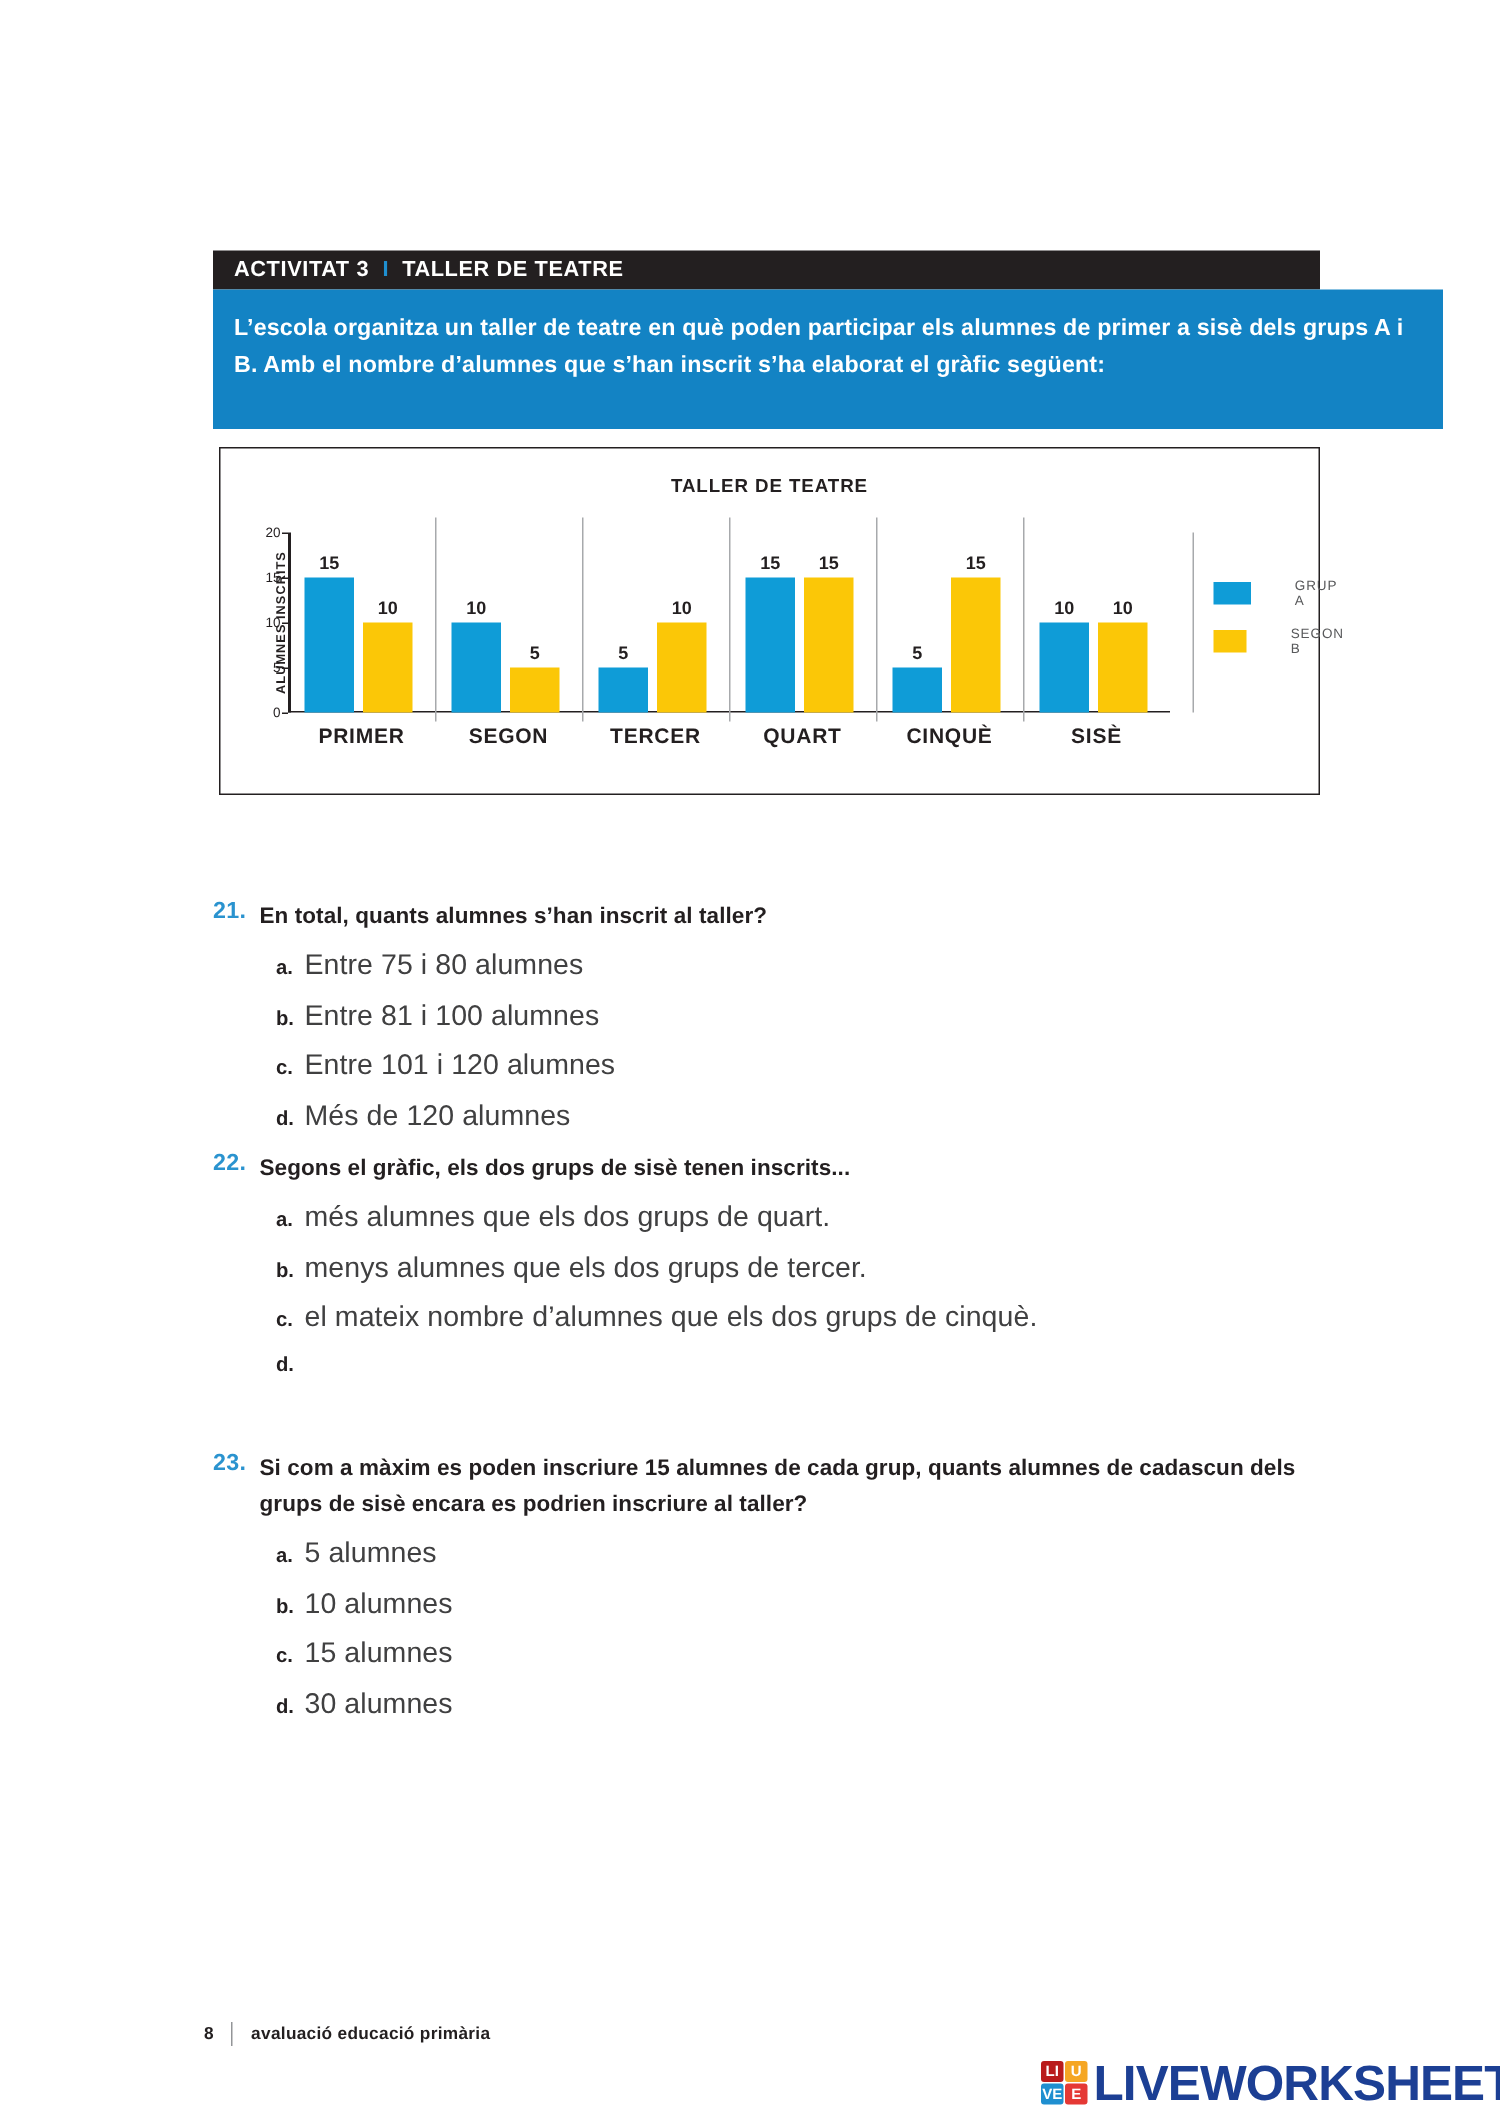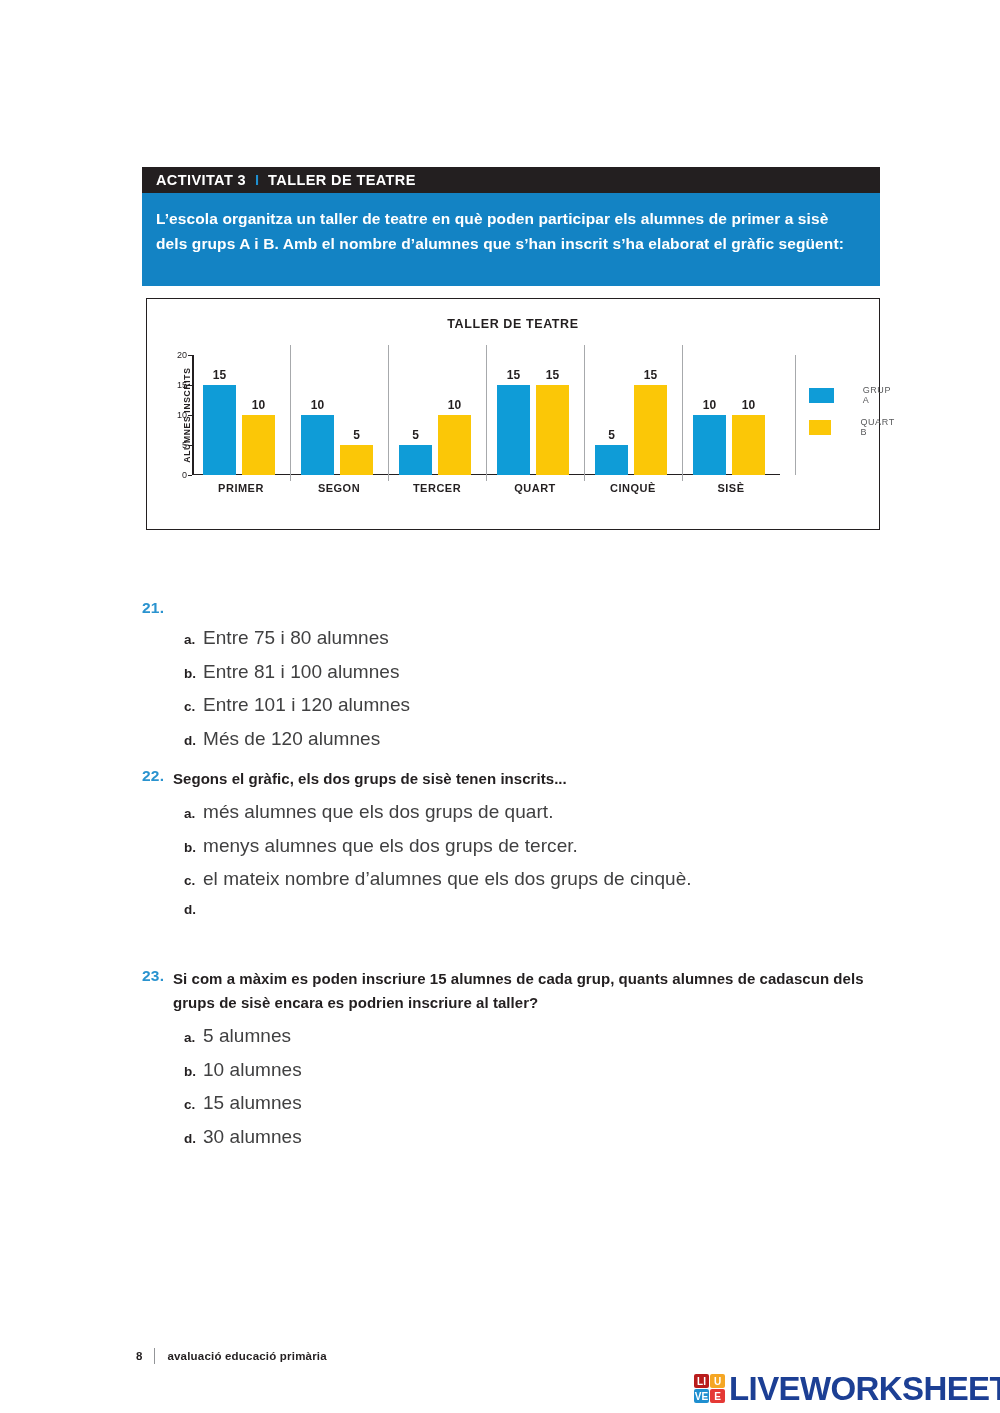--- a/index.html
+++ b/index.html
@@ -46,21 +46,21 @@
     font-size: 14.5px;
     font-weight: bold;
     letter-spacing: 0.4px;
   }
 
   
   #statement-box {
     position: absolute;
     left: 142px;
     top: 193px;
-    width: 738px;
+    width: 820px;
     height: 93px;
     background: #1383c4;
     box-sizing: border-box;
     padding: 13px 16px 0 14px;
   }
   #statement-box p {
     margin: 0;
     color: #ffffff;
     font-size: 15.5px;
     font-weight: bold;
@@ -175,21 +175,21 @@
     font-size: 12px;
     font-weight: bold;
     color: #231f20;
   }
   .cat-label {
     position: absolute;
     top: 100%;
     margin-top: 7px;
     width: 100%;
     text-align: center;
-    font-size: 11px;
+    font-size: 14px;
     font-weight: bold;
     letter-spacing: 0.5px;
     color: #231f20;
   }
 
   
   #legend {
     position: absolute;
     left: 662px;
     top: 86px;
@@ -410,28 +410,29 @@
   </div>
 
   <div id="legend-divider"></div>
   <div id="legend">
       <div class="legend-row">
         <div class="legend-swatch" style="background: rgb(15, 156, 215);"></div>
         <div class="legend-text">GRUP A</div>
       </div>
       <div class="legend-row">
         <div class="legend-swatch" style="background: rgb(251, 199, 7);"></div>
-        <div class="legend-text">QUART B</div>
+        <div class="legend-text">SEGON B</div>
       </div>
     </div>
 </div>
 
 <div class="question" id="question-0" style="top:563px;margin-top:36px;">
   <div class="q-head">
     <span class="q-num">21.</span>
+    <span class="q-text">En total, quants alumnes s’han inscrit al taller?</span>
   </div>
   <div class="options">
     <div class="option">
       <span class="opt-letter">a.</span>
       <span class="opt-text">Entre 75 i 80 alumnes</span>
     </div>
     <div class="option">
       <span class="opt-letter">b.</span>
       <span class="opt-text">Entre 81 i 100 alumnes</span>
     </div>

